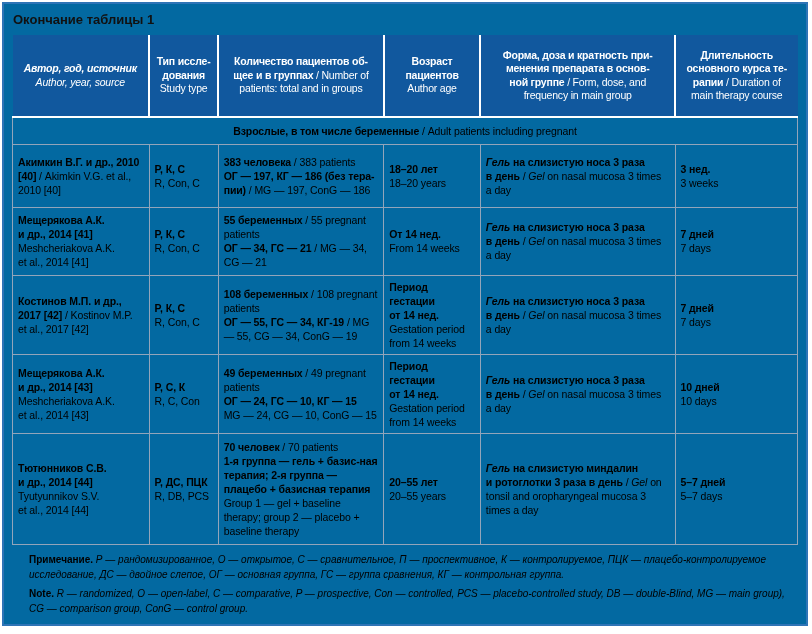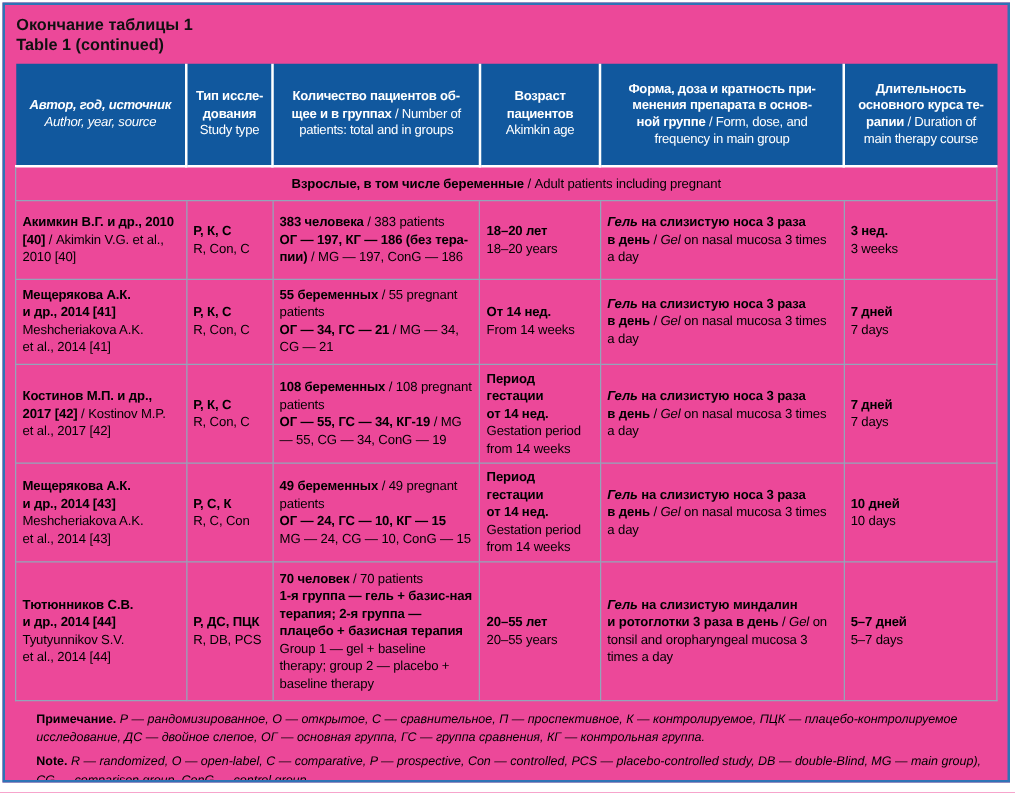--- a/index.html
+++ b/index.html
@@ -11,21 +11,21 @@
   *{box-sizing:border-box;}
   html,body{margin:0;padding:0;}
   body{
     width:812px;height:634px;background:#ffffff;
     font-family:"Liberation Sans", sans-serif;color:var(--text);
     position:relative;
   }
   .frame{
     position:absolute;left:2px;top:2px;width:806px;height:624px;
     border:2px solid var(--frame-border);
-    background:#ec4899;
+    background:#0369a1;
     padding:8px 8px 6px 8px;
     overflow:hidden;
   }
   .title{
     font-weight:bold;font-size:13px;line-height:16px;color:#111;
     margin:0 0 7px 1px;
   }
   table.study{
     width:100%;border-collapse:collapse;table-layout:fixed;
   }
@@ -58,38 +58,37 @@
   }
   .notes p{margin:0 0 4px 16px;}
   .notes .i{font-style:italic;}
 </style>
 </head>
 <body>
 
 <div class="frame">
   <div class="title">
     <div>Окончание таблицы 1</div>
-    <div>Table 1 (continued)</div>
   </div>
 
   <table class="study">
     <colgroup>
       <col class="c1">
         <col class="c2">
         <col class="c3">
       <col class="c4">
         <col class="c5">
         <col class="c6">
     </colgroup>
     <thead>
       <tr>
         <th><span class="b">Автор, год, источник</span><br><span>Author, year, source</span></th>
         <th><span class="b">Тип иссле-</span><br><span class="b">дования</span><br><span>Study type</span></th>
         <th><span class="b">Количество пациентов об-</span><br><span class="b">щее и в группах</span><span> / Number of</span><br><span>patients: total and in groups</span></th>
-        <th><span class="b">Возраст</span><br><span class="b">пациентов</span><br><span>Akimkin age</span></th>
+        <th><span class="b">Возраст</span><br><span class="b">пациентов</span><br><span>Author age</span></th>
         <th><span class="b">Форма, доза и кратность при-</span><br><span class="b">менения препарата в основ-</span><br><span class="b">ной группе</span><span> / Form, dose, and</span><br><span>frequency in main group</span></th>
         <th><span class="b">Длительность</span><br><span class="b">основного курса те-</span><br><span class="b">рапии</span><span> / Duration of</span><br><span>main therapy course</span></th>
       </tr>
     </thead>
     <tbody>
       <tr class="section">
         <td colspan="6"><span class="b">Взрослые, в том числе беременные</span><span> / Adult patients including pregnant</span></td>
       </tr>
       <tr class="r1">
         <td><span class="b">Акимкин В.Г. и др., 2010 [40]</span><span> / Akimkin V.G. et al., 2010 [40]</span></td>

